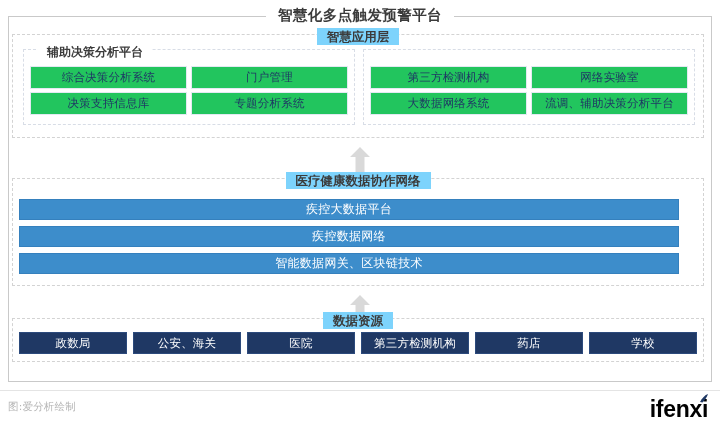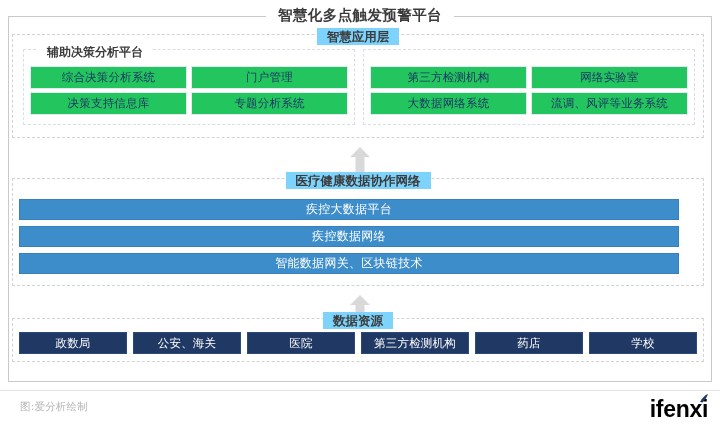--- a/index.html
+++ b/index.html
@@ -195,21 +195,21 @@
   .footer-divider {
     position: absolute;
     left: 0;
     right: 0;
     top: 390px;
     height: 1px;
     background: #e4e4e4;
   }
   .footer-note {
     position: absolute;
-    left: 20px;
+    left: 8px;
     top: 400px;
     font-size: 10.5px;
     color: #b5b5b5;
     letter-spacing: 0.2px;
   }
   .brand {
     position: absolute;
     right: 12px;
     top: 396px;
     font-size: 23px;
@@ -250,21 +250,21 @@
       <div class="cell">决策支持信息库</div>
       <div class="cell">专题分析系统</div>
     </div>
   </div>
 
   <div class="panel" id="panel-right">
     <div class="panel-grid">
       <div class="cell">第三方检测机构</div>
       <div class="cell">网络实验室</div>
       <div class="cell">大数据网络系统</div>
-      <div class="cell">流调、风评等业务系统</div>
+      <div class="cell">流调、辅助决策分析平台</div>
     </div>
   </div>
 </div>
 
 <div class="arrow-up" id="arrow-1">
   <svg width="22" height="28" viewBox="0 0 22 28" xmlns="http://www.w3.org/2000/svg">
     <polygon points="11,1 21,11 15.5,11 15.5,27 6.5,27 6.5,11 1,11" fill="#d9d9d9"></polygon>
   </svg>
 </div>
 

